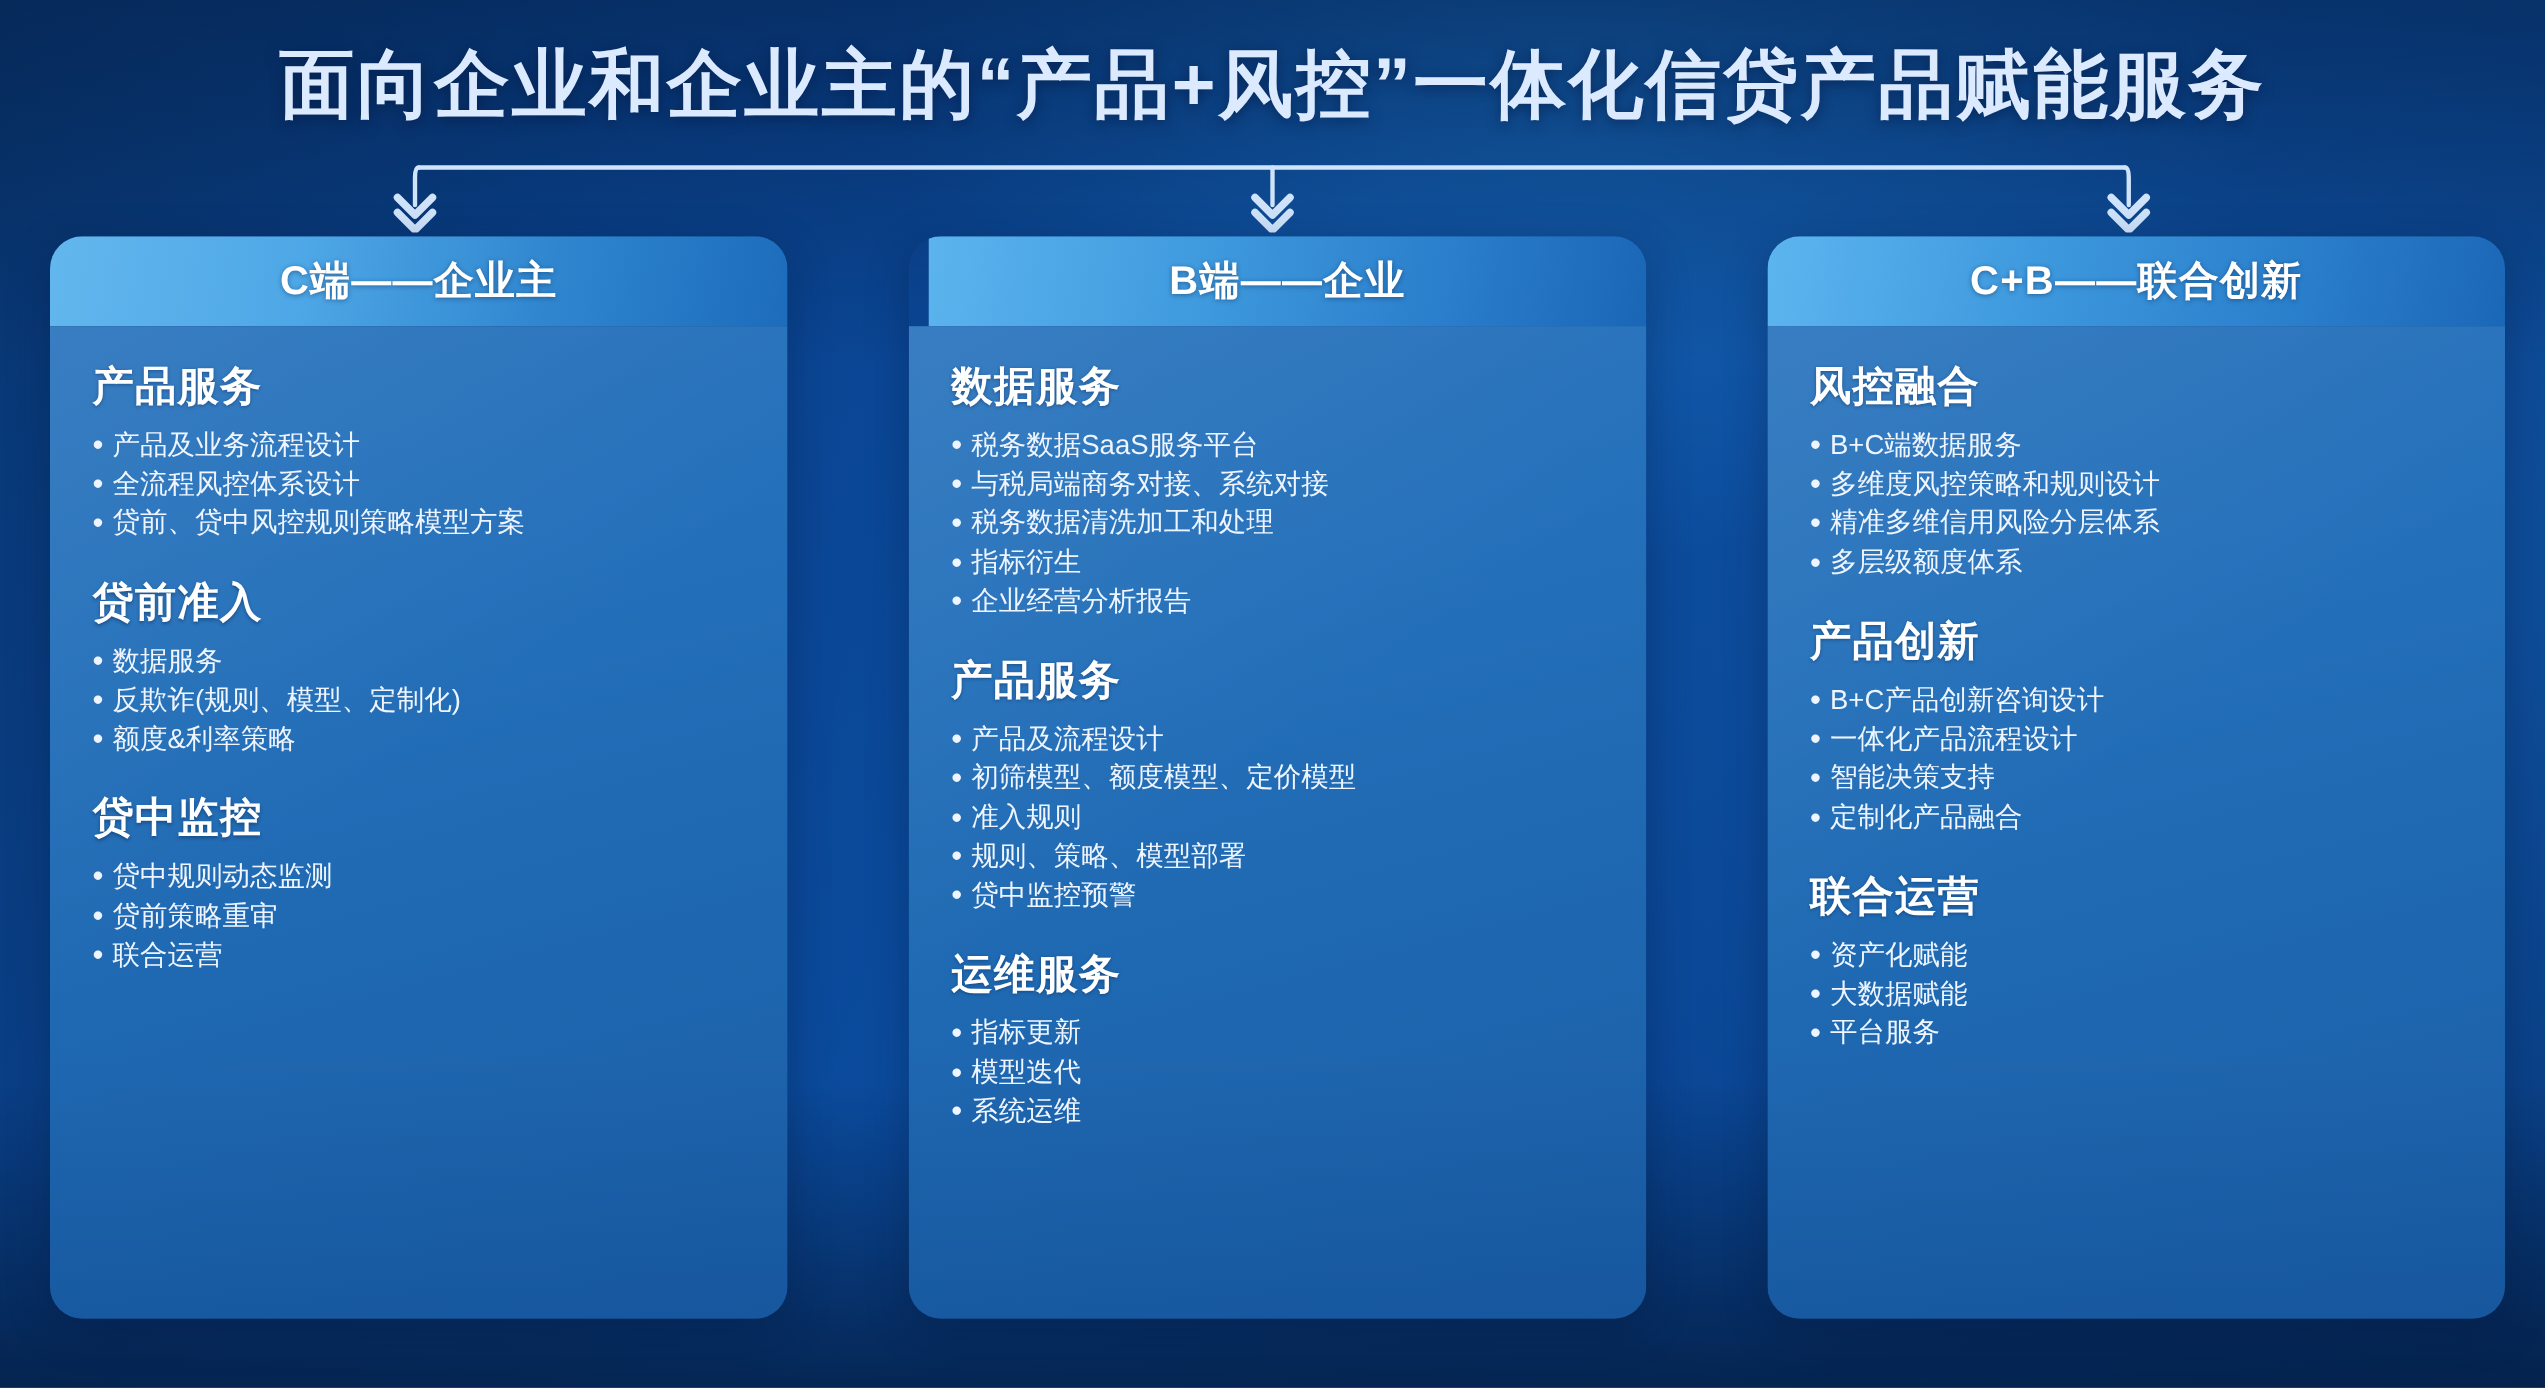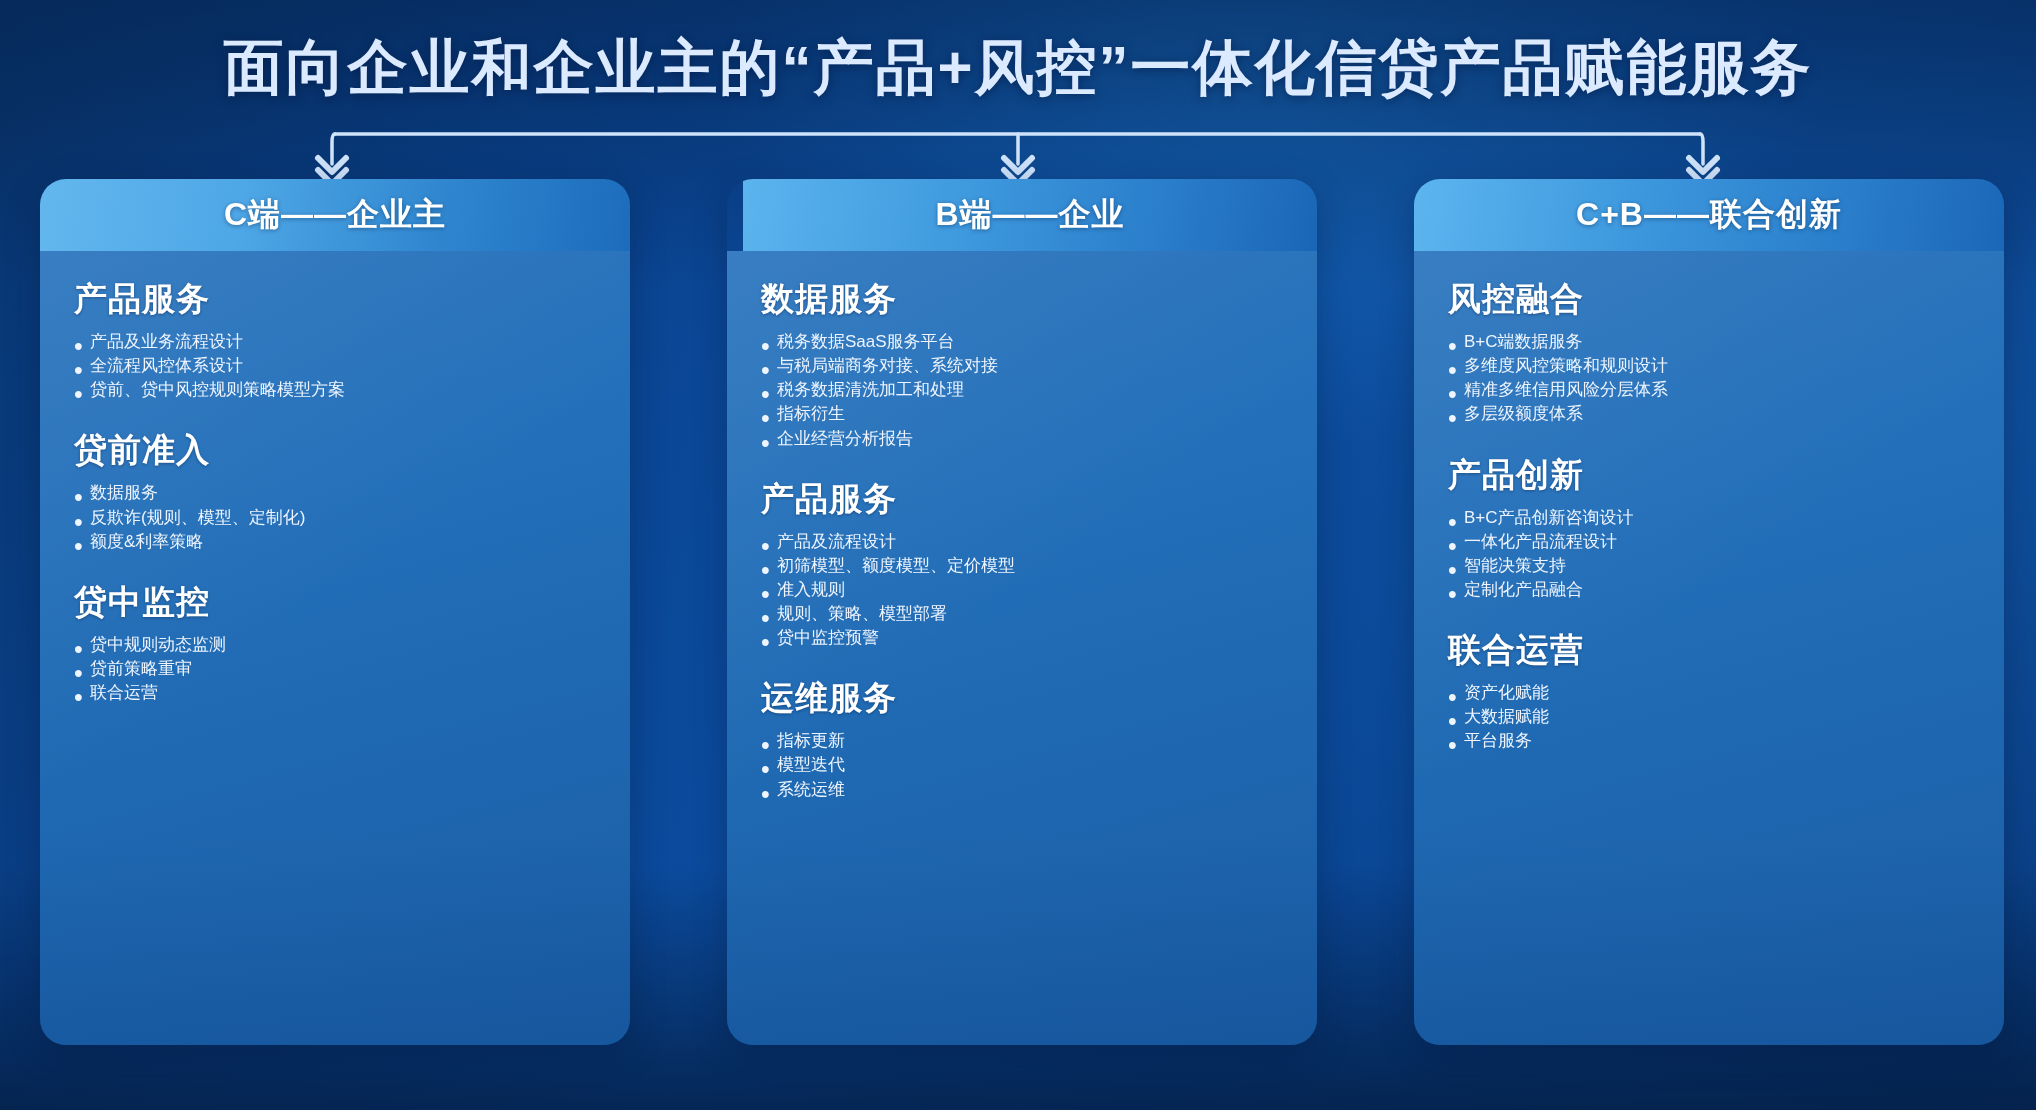--- a/index.html
+++ b/index.html
@@ -32,21 +32,21 @@
     color:#dbeaff;
     text-shadow:0 2px 10px rgba(0,20,60,.55);
     white-space:nowrap;
   }
 
   
   #connector{position:absolute;left:0;top:96px;width:2036px;height:90px;pointer-events:none;}
 
   
   #cards{
-    position:absolute;left:0;top:179px;width:1836px;height:885px;
+    position:absolute;left:0;top:189px;width:1836px;height:885px;
   }
   .card{
     position:absolute;top:0;width:590px;height:866px;
     border-radius:26px;overflow:hidden;
     box-shadow:0 10px 34px rgba(2,22,56,.32);
   }
   .card.c1{left:40px;}
   .card.c2{left:727px;}
   .card.c3{left:1414px;}
 
@@ -78,21 +78,21 @@
 
   .sec{position:relative;z-index:2;}
   .sec + .sec{margin-top:26px;}
   .sec-title{
     font-size:33px;font-weight:700;color:#ffffff;
     letter-spacing:1px;margin:0 0 8px 0;
     text-shadow:0 1px 3px rgba(0,25,60,.4);
   }
   .bullets{list-style:none;margin:0;padding:0;}
   .bullets li{
-    font-size:17px;line-height:1.42;color:#eef5ff;
+    font-size:22px;line-height:1.42;color:#eef5ff;
     padding-left:16px;position:relative;white-space:nowrap;
   }
   .bullets li:before{
     content:"•";position:absolute;left:0;top:-1px;color:#eef5ff;font-size:25px;
   }
 </style>
 </head>
 <body>
 
 <div id="backdrop"></div>

